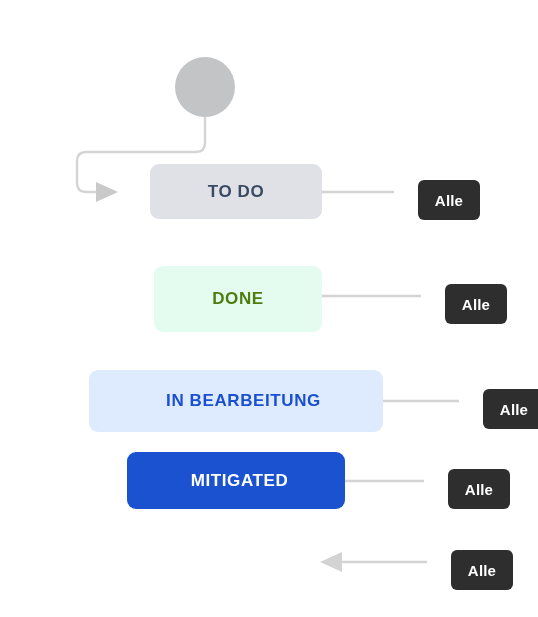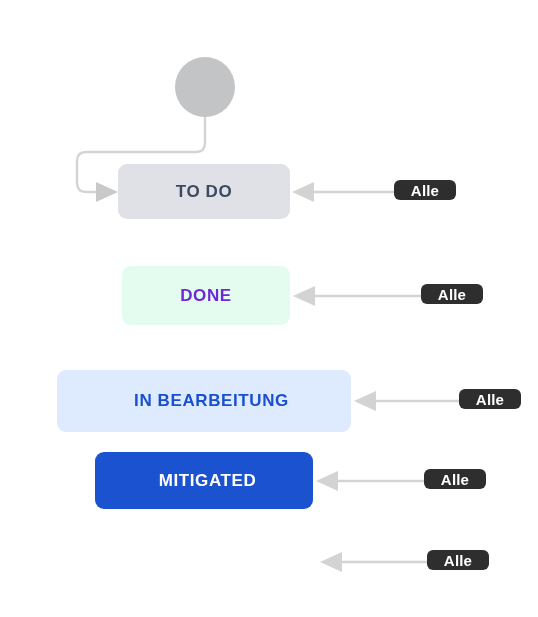--- a/index.html
+++ b/index.html
@@ -48,41 +48,43 @@
     position: absolute;
     display: flex;
     align-items: center;
     justify-content: center;
     border-radius: 9px;
     box-sizing: border-box;
     letter-spacing: 0.6px;
     font-weight: bold;
     text-align: center;
     white-space: nowrap;
+    margin-left: 32px;
   }
   .status-box .status-label {
     display: block;
   }
 
   
   .badge {
     position: absolute;
     display: flex;
     align-items: center;
     justify-content: center;
     background: #2e2e2e;
     color: #ffffff;
     border-radius: 6px;
     font-size: 15px;
     font-weight: bold;
     letter-spacing: 0.2px;
     padding: 0 9px;
-    height: 20px;
+    height: 40px;
     box-sizing: border-box;
     white-space: nowrap;
+    margin-left: 24px;
   }
 </style>
 </head>
 <body>
 
 <div id="canvas">
 
   <svg class="edge-layer" width="538" height="617" viewBox="0 0 538 617" xmlns="http://www.w3.org/2000/svg">
 
     <path d="M 205 118 L 205 143 Q 205 152 196 152 L 86 152 Q 77 152 77 161 L 77 183 Q 77 192 86 192 L 96 192" fill="none" stroke="#d4d4d4" stroke-width="2.4" stroke-linecap="round"></path>
@@ -103,21 +105,21 @@
     <line x1="427" y1="562" x2="342" y2="562" stroke="#d4d4d4" stroke-width="2.4"></line>
     <polygon points="320,562 342,552 342,572" fill="#d3d3d3"></polygon>
   </svg>
 
   <div class="start-node" style="left:175px; top:57px;"></div>
 
   <div class="status-box" style="left:118px; top:164px; width:172px; height:55px; background:#dfe1e6; color:#3b4a63; font-size:17px;">
     <span class="status-label">TO DO</span>
   </div>
 
-  <div class="status-box" style="left:122px; top:266px; width:168px; height:59px; background:#e3fcef; color:#6d28d9; font-size:17px;">
+  <div class="status-box" style="left:122px; top:266px; width:168px; height:66px; background:#e3fcef; color:#4d7c0f; font-size:17px;">
     <span class="status-label">DONE</span>
   </div>
 
   <div class="status-box" style="left:57px; top:370px; width:294px; height:62px; background:#deebff; color:#1a4fd0; font-size:17px;padding-left:15px;">
     <span class="status-label">IN BEARBEITUNG</span>
   </div>
 
   <div class="status-box" style="left:95px; top:452px; width:218px; height:57px; background:#1a52d0; color:#ffffff; font-size:17px;padding-left:7px;">
     <span class="status-label">MITIGATED</span>
   </div>

